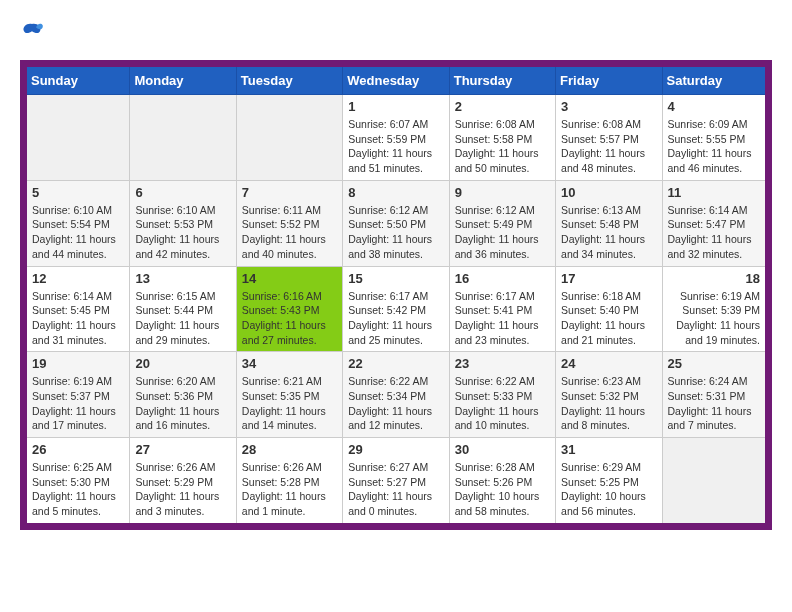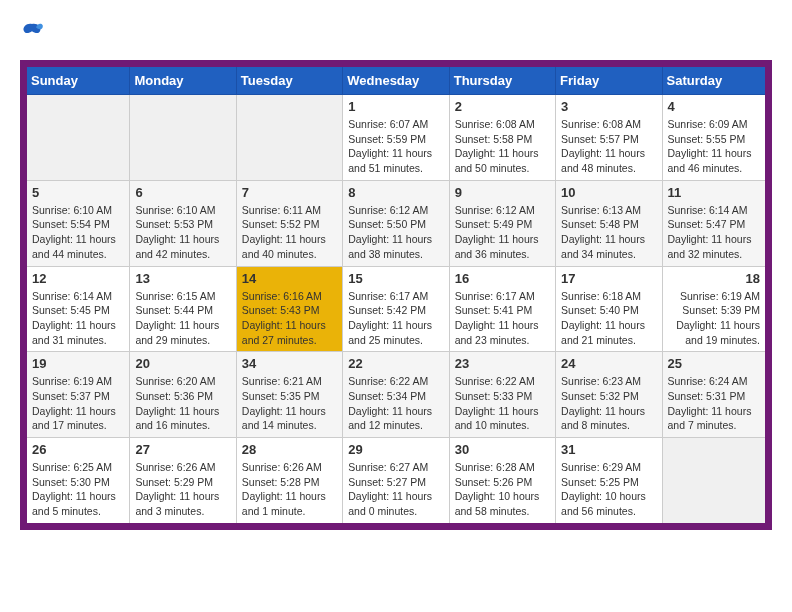--- a/index.html
+++ b/index.html
@@ -181,21 +181,21 @@
           <div class="day-info" style="white-space: pre-line;">Sunrise: 6:14 AM
 Sunset: 5:45 PM
 Daylight: 11 hours and 31 minutes.</div>
         </td>
         <td style="background: rgb(255, 255, 255);">
           <div class="day-number">13</div>
           <div class="day-info" style="white-space: pre-line;">Sunrise: 6:15 AM
 Sunset: 5:44 PM
 Daylight: 11 hours and 29 minutes.</div>
         </td>
-        <td style="background: #eab308;">
+        <td style="background: #84cc16;">
           <div class="day-number">14</div>
           <div class="day-info" style="white-space: pre-line;">Sunrise: 6:16 AM
 Sunset: 5:43 PM
 Daylight: 11 hours and 27 minutes.</div>
         </td>
         <td style="background: rgb(255, 255, 255);">
           <div class="day-number">15</div>
           <div class="day-info" style="white-space: pre-line;">Sunrise: 6:17 AM
 Sunset: 5:42 PM
 Daylight: 11 hours and 25 minutes.</div>

